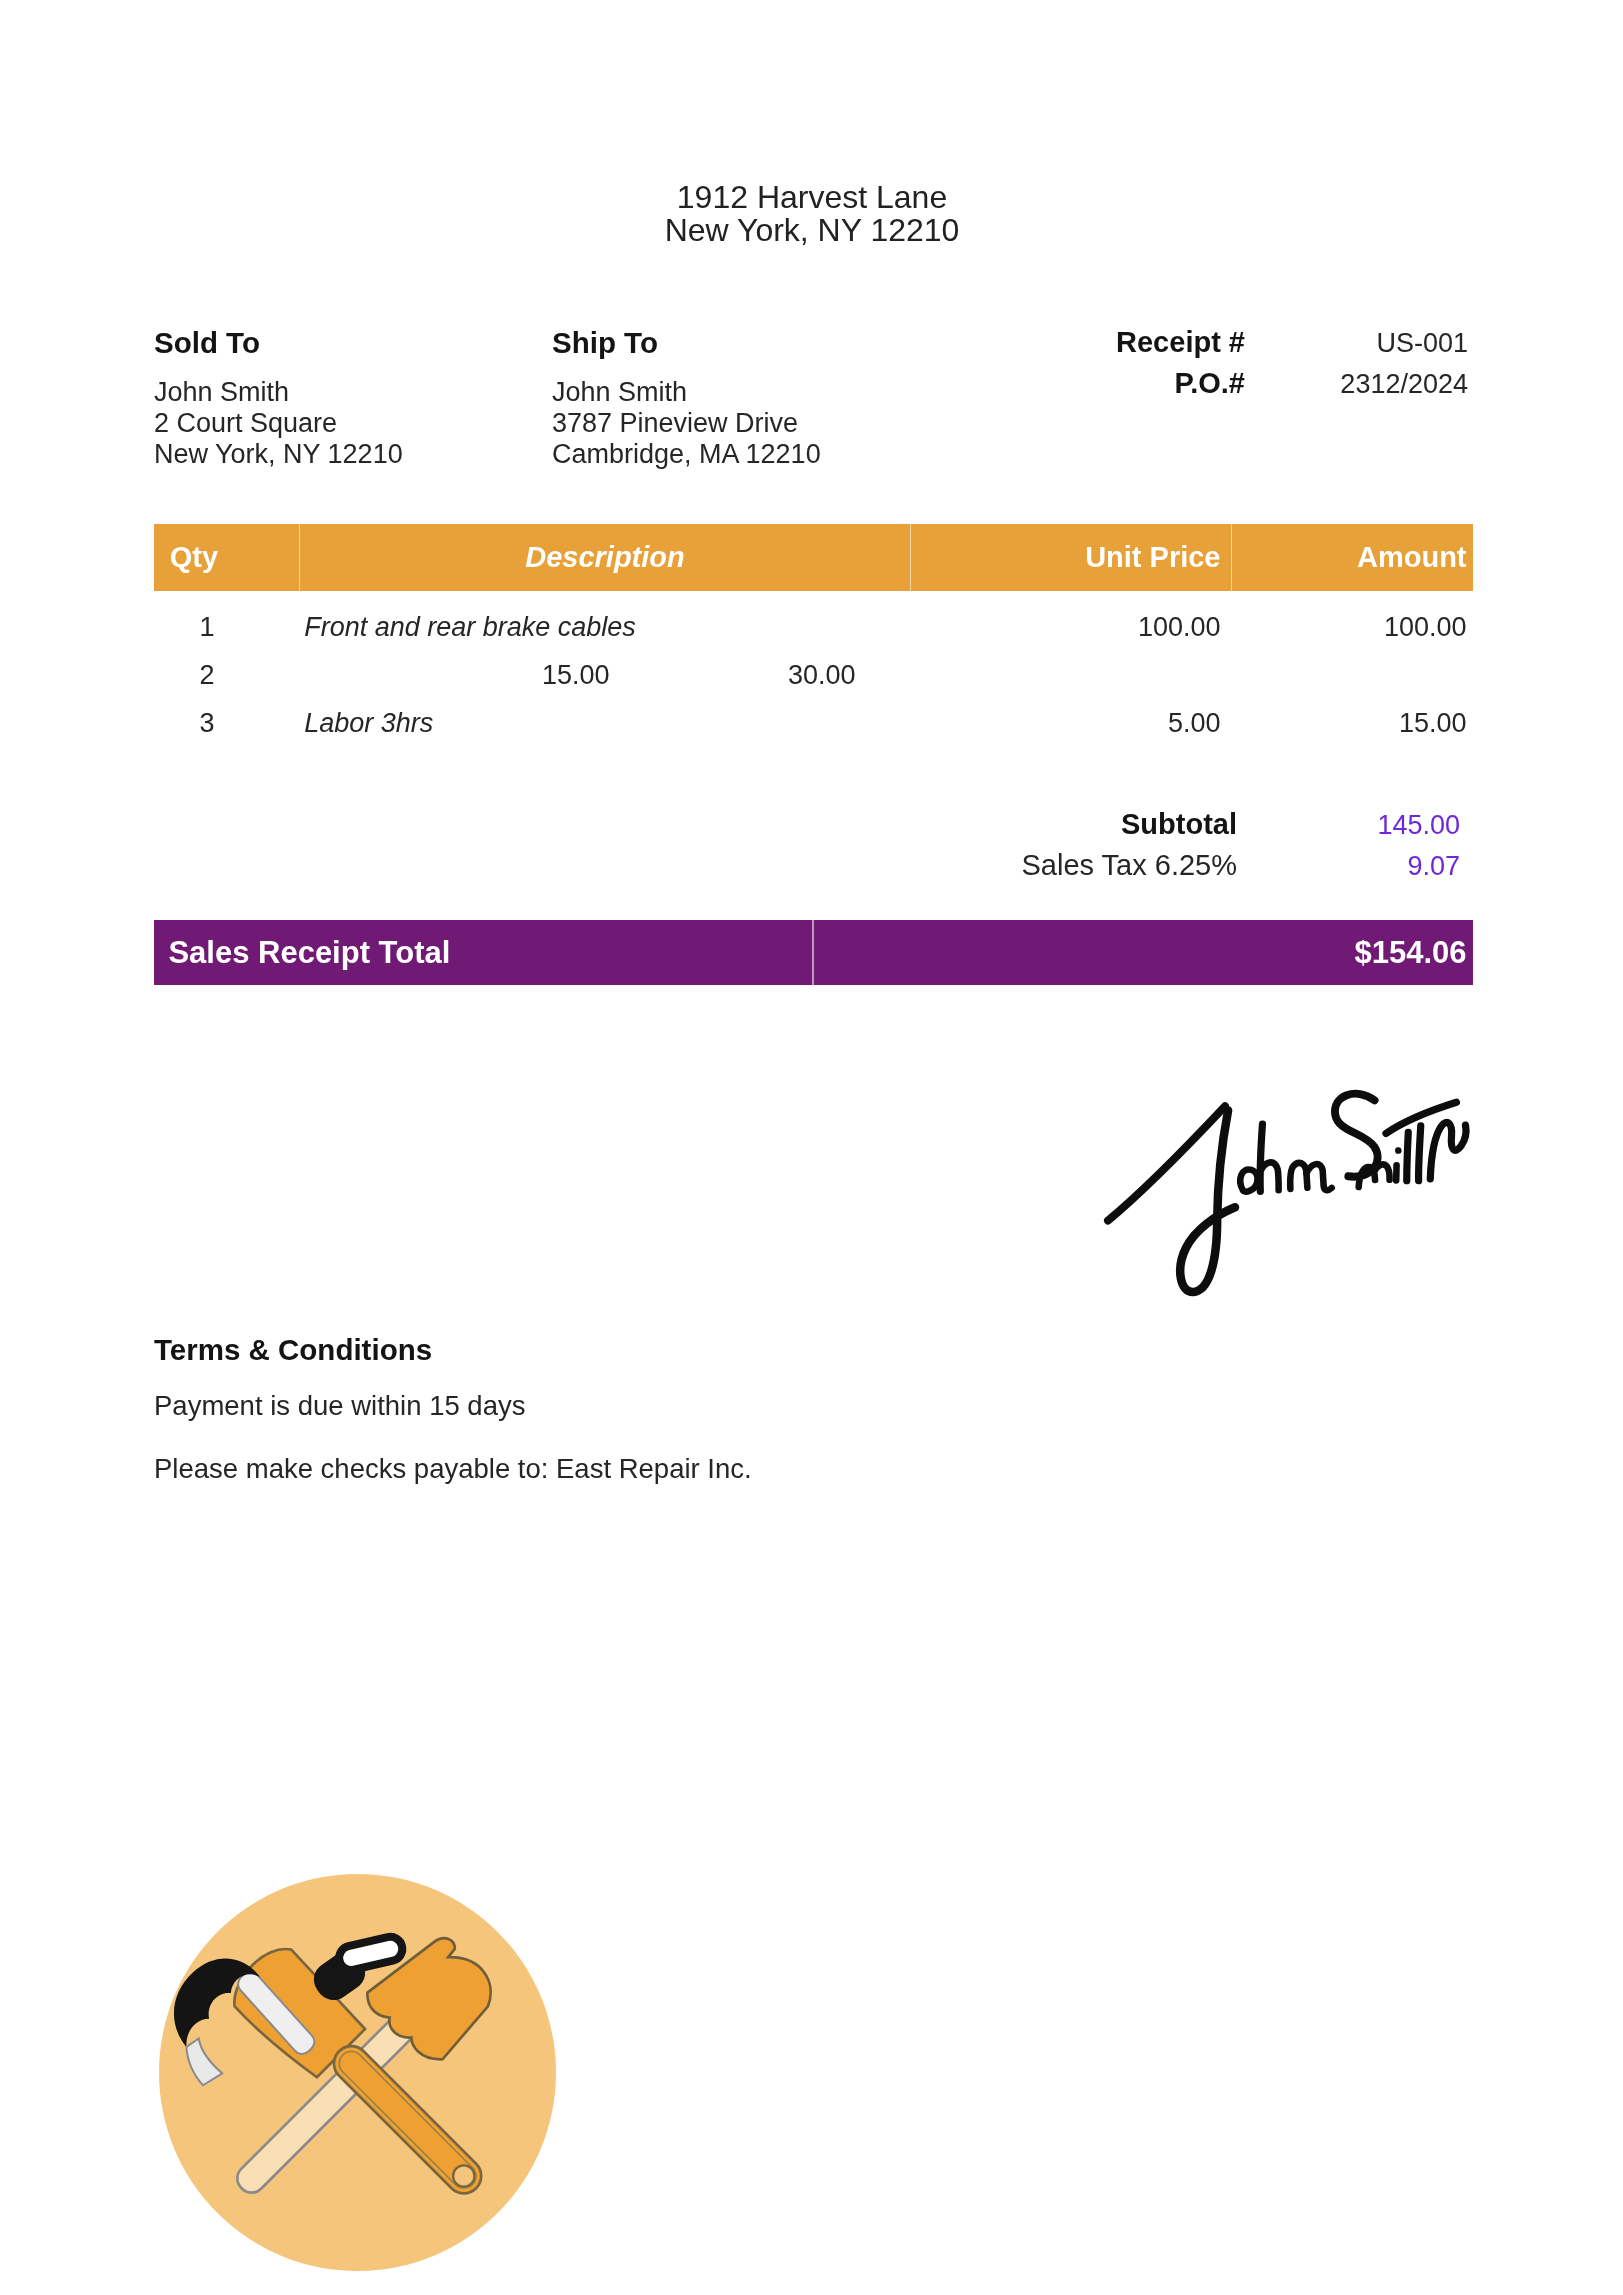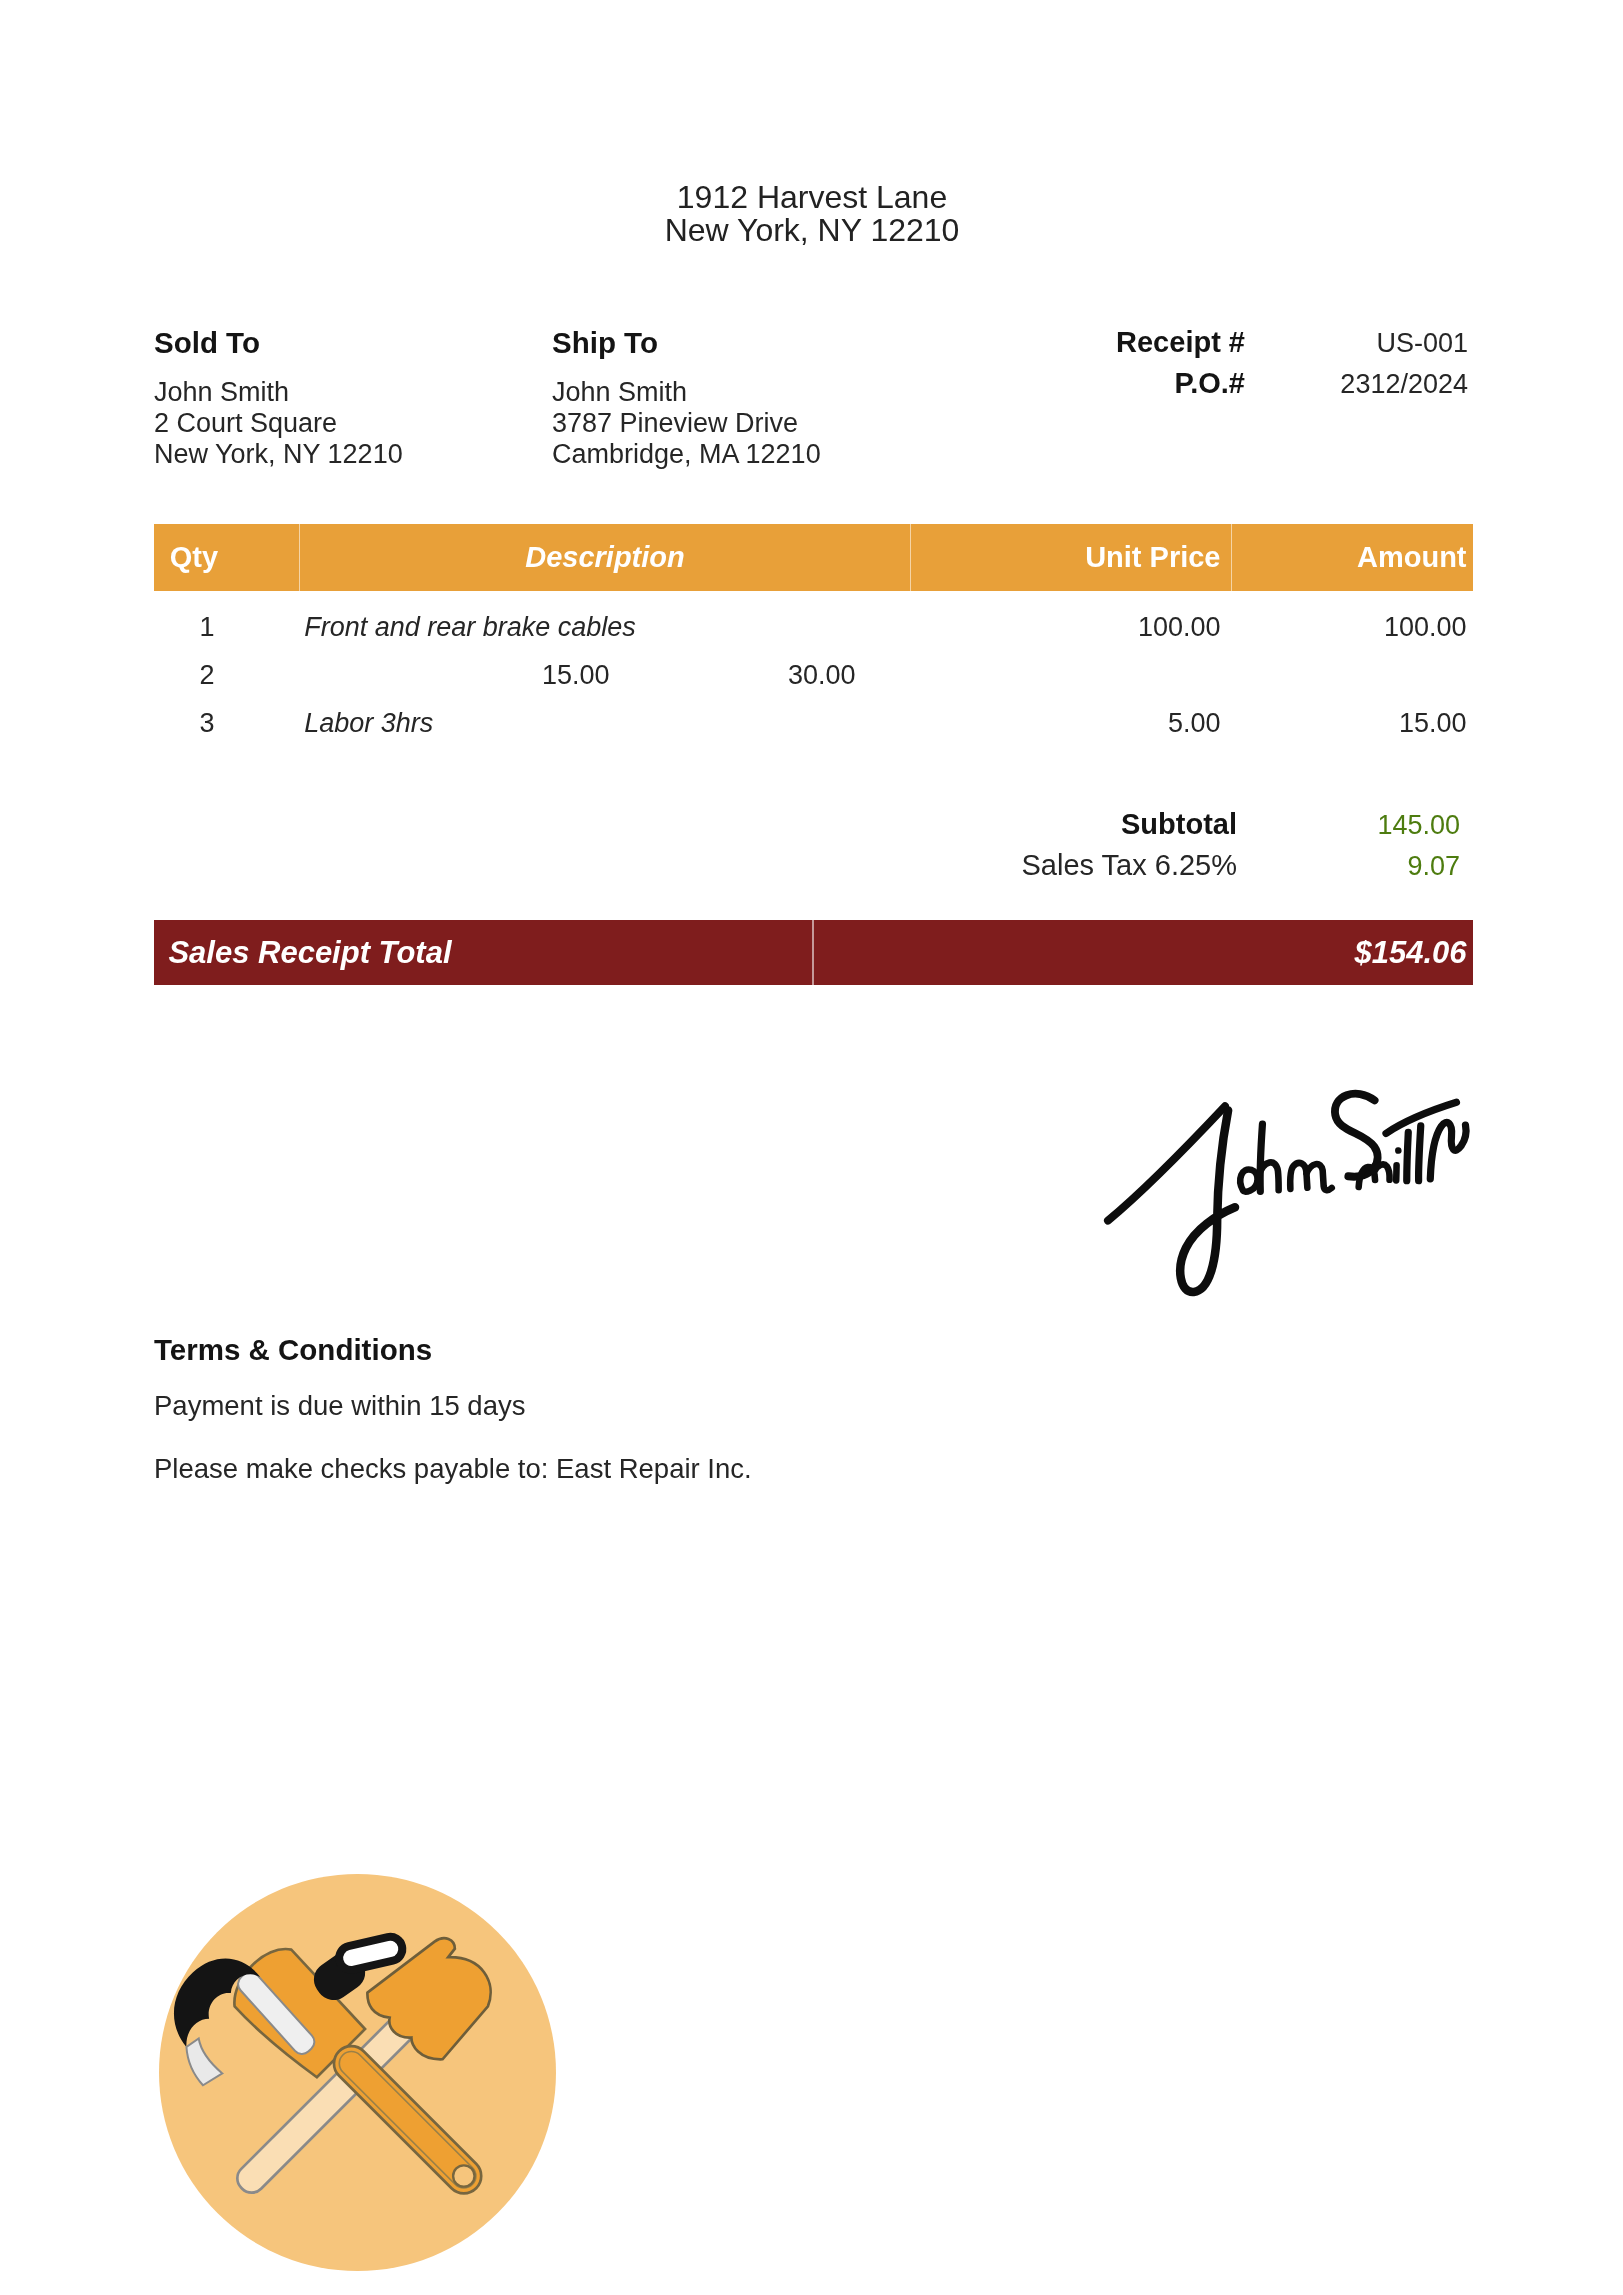--- a/index.html
+++ b/index.html
@@ -59,21 +59,21 @@
   .trow .col-qty  { text-align:center; padding-right:39px; }
   .trow .col-desc { text-align:left; padding-left:5.2px; }
   .trow .col-unit { text-align:right; padding-right:10.5px; }
   .trow .col-amt  { text-align:right; padding-right:6.5px; }
 
   
   .totals { right:164px; top:808px; width:497px; }
   .totals-row { display:flex; align-items:baseline; height:41px; }
   .totals-label { flex:1; text-align:right; font-size:29px; color:#262626; }
   .totals-label.bold { font-weight:bold; color:#141414; }
-  .totals-value { width:223px; text-align:right; font-size:27px; color:#4d7c0f; }
+  .totals-value { width:223px; text-align:right; font-size:27px; color:#6d28d9; }
 
   .total-bar {
     left:154px; top:920px; width:1319px; height:65px;
     display:flex; align-items:center;
     color:#ffffff; font-size:31px; font-weight:bold;
   }
   .total-bar .bar-label { flex:1; padding-left:14.4px; }
   .total-bar .bar-value { text-align:right; padding-right:6.5px; }
   .total-bar .bar-divider {
     position:absolute; left:658px; top:0; width:2px; height:100%;
@@ -161,21 +161,21 @@
     <div class="totals-row">
       <div class="totals-label bold">Subtotal</div>
       <div class="totals-value">145.00</div>
     </div>
     <div class="totals-row">
       <div class="totals-label">Sales Tax 6.25%</div>
       <div class="totals-value">9.07</div>
     </div>
   </div>
 
-  <div class="abs total-bar" style="background:#7f1d1d;font-style:italic;">
+  <div class="abs total-bar" style="background:#701a75;">
     <div class="bar-label">Sales Receipt Total</div>
     <div class="bar-divider"></div>
     <div class="bar-value">$154.06</div>
   </div>
 
   <div class="abs signature">
     <svg width="380" height="240" viewBox="0 0 580 366">
       <g transform="rotate(-6 290 180)" fill="none" stroke="#0d0d0d" stroke-linecap="round" stroke-linejoin="round">
         <path stroke-width="12" d="M 12 210 C 75 168, 150 105, 208 55"></path>
         <path stroke-width="13" d="M 212 62 C 196 115, 184 175, 178 226 C 171 292, 154 332, 131 332 C 110 332, 107 294, 126 264 C 143 237, 177 219, 207 210"></path>

